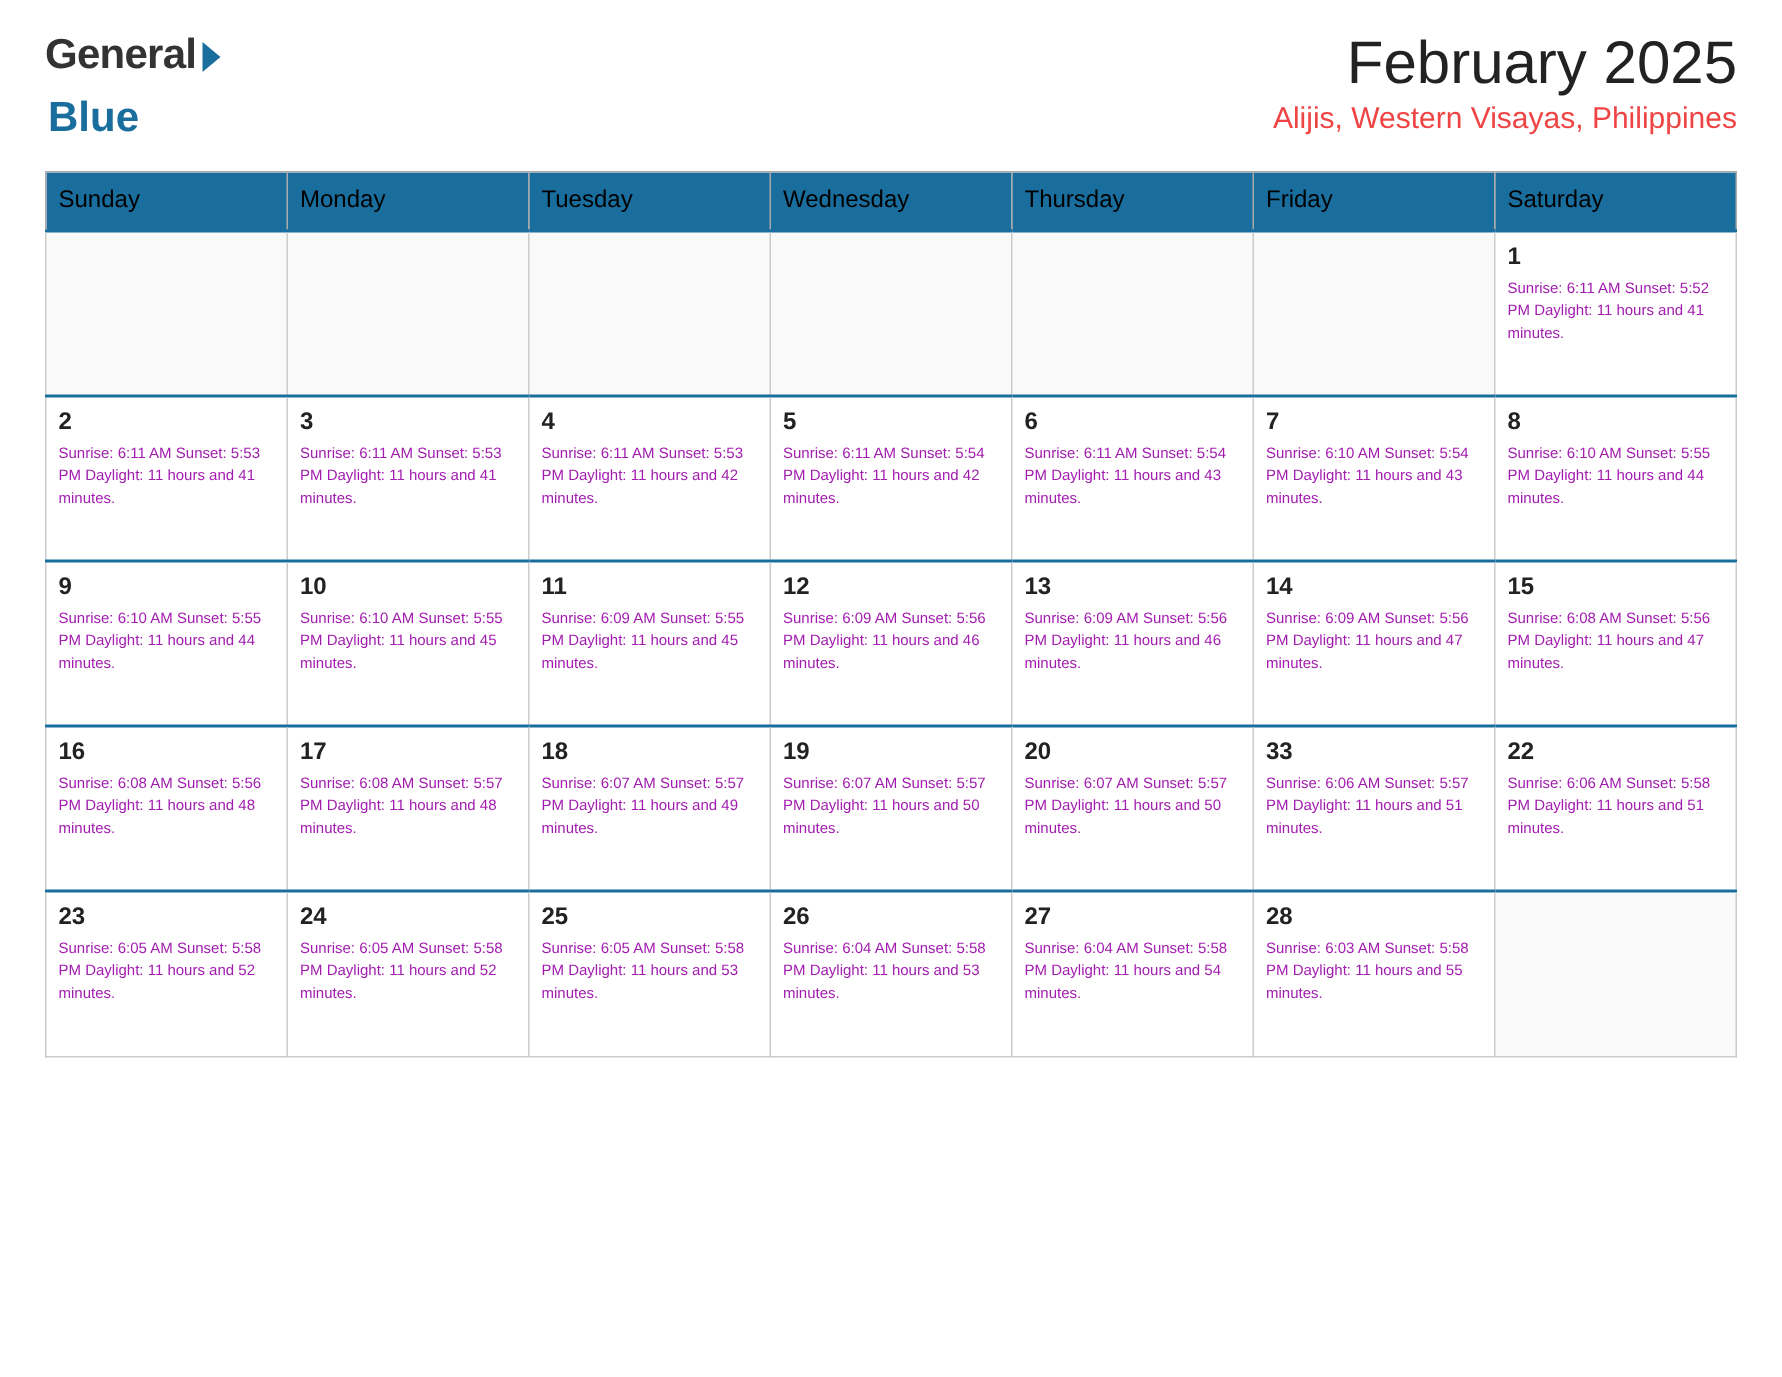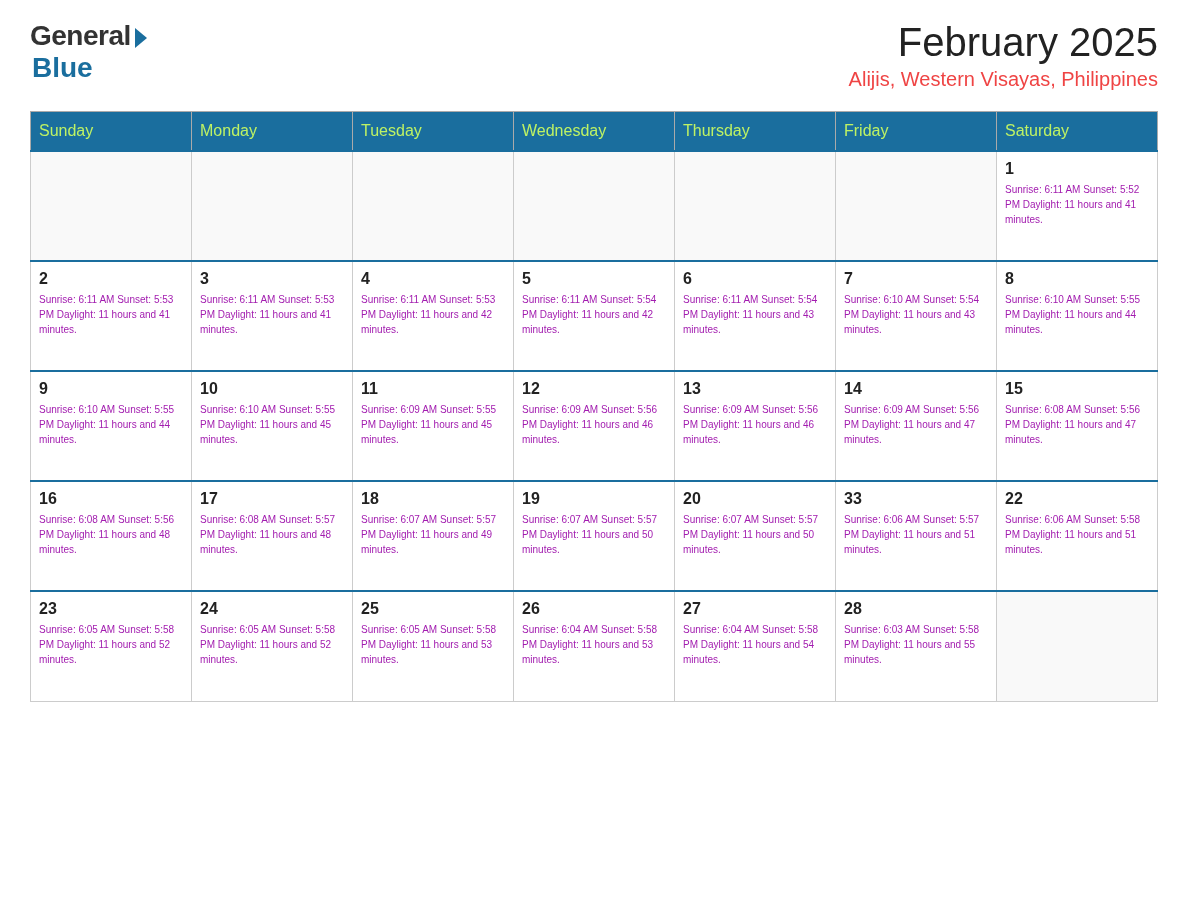--- a/index.html
+++ b/index.html
@@ -13,20 +13,21 @@
     .header {
       display: flex;
       justify-content: space-between;
       align-items: flex-start;
       margin-bottom: 20px;
     }
     .logo {
       display: flex;
       flex-direction: column;
       align-items: flex-start;
+      gap: 10px;
     }
     .logo-top {
       display: flex;
       align-items: center;
     }
     .logo-general {
       font-size: 28px;
       font-weight: bold;
       color: #333;
       letter-spacing: -0.5px;
@@ -60,21 +61,21 @@
       color: #ef4444;
       margin-top: 4px;
     }
     .calendar {
       width: 100%;
       border-collapse: collapse;
       border: 1px solid #aaa;
     }
     .calendar th {
       background-color: #1a6e9e;
-      color: #bef264;
+      color: #000000;
       padding: 10px 8px;
       font-size: 16px;
       font-weight: normal;
       text-align: left;
       border: 1px solid #aaa;
     }
     .calendar td {
       vertical-align: top;
       padding: 8px;
       border: 1px solid #ccc;

